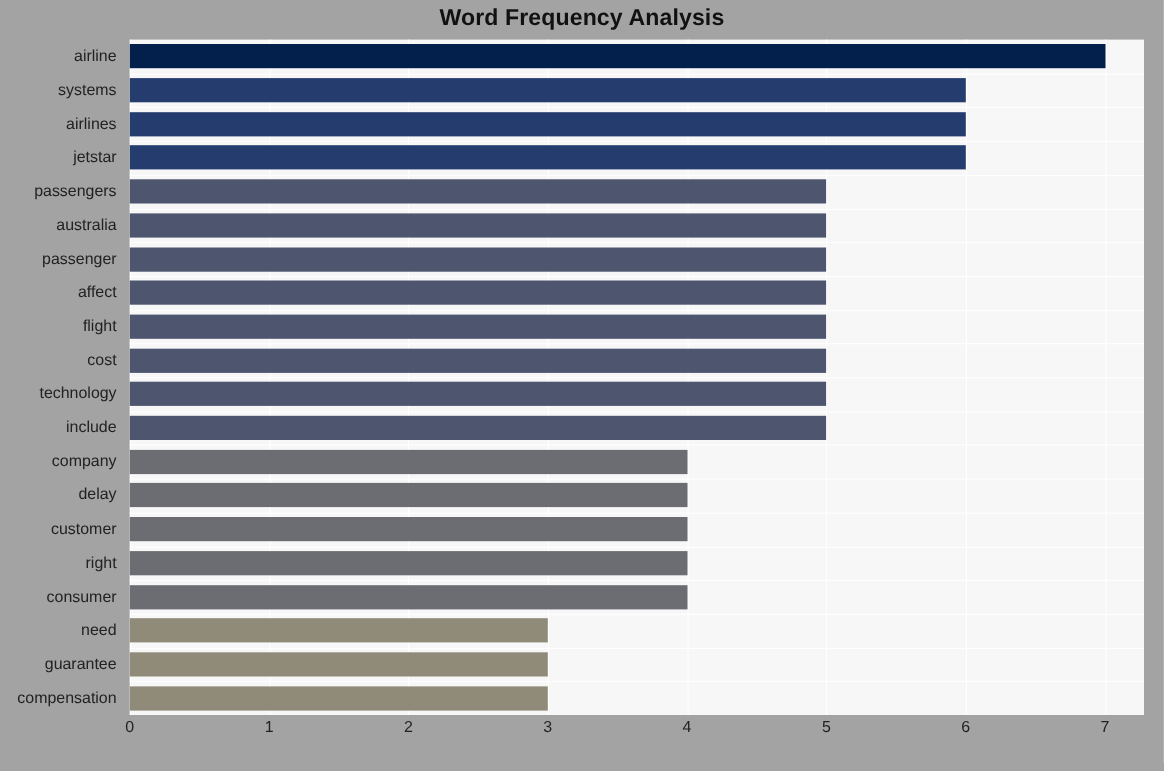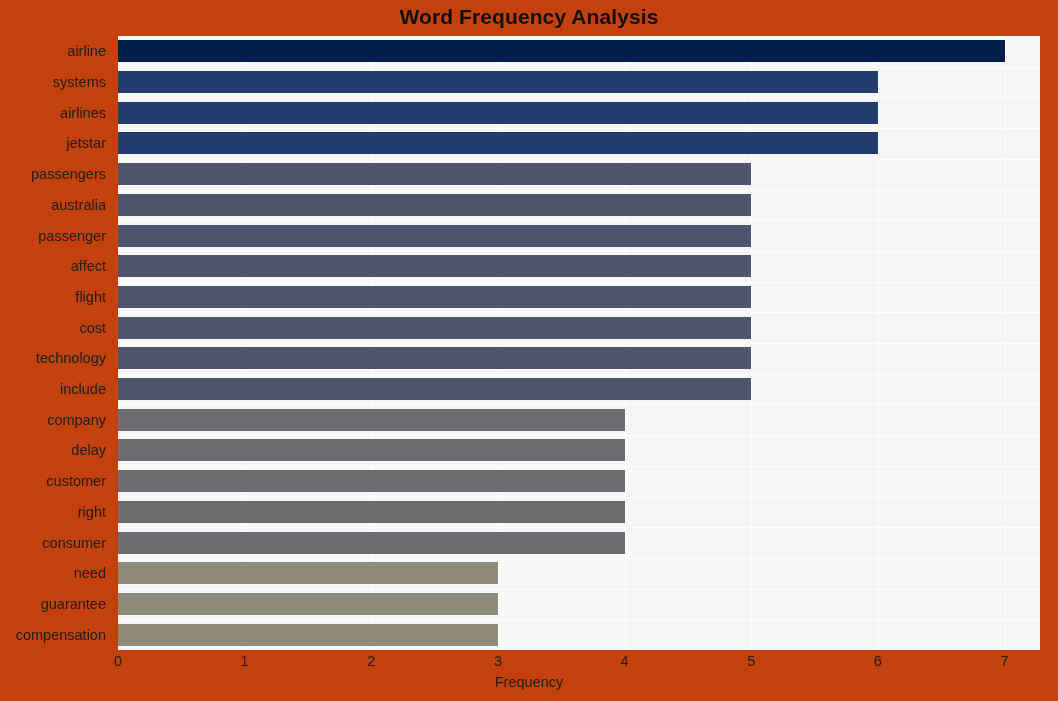--- a/index.html
+++ b/index.html
@@ -13,21 +13,21 @@
     font-family: "Liberation Sans", sans-serif;
     overflow: hidden;
     position: relative;
   }
 
   #chart-root {
     position: absolute;
     left: 0; top: 0;
     width: 1058px;
     height: 701px;
-    background: #c2410c;
+    background: #a3a3a3;
   }
 
   
   #chart-title {
     position: absolute;
     left: 0;
     top: 5px;
     width: 1058px;
     text-align: center;
     font-size: 21px;
@@ -212,15 +212,14 @@
       <div class="x-tick-label" style="left: 0px;">0</div>
       <div class="x-tick-label" style="left: 126.648px;">1</div>
       <div class="x-tick-label" style="left: 253.297px;">2</div>
       <div class="x-tick-label" style="left: 379.945px;">3</div>
       <div class="x-tick-label" style="left: 506.593px;">4</div>
       <div class="x-tick-label" style="left: 633.242px;">5</div>
       <div class="x-tick-label" style="left: 759.89px;">6</div>
       <div class="x-tick-label" style="left: 886.538px;">7</div>
     </div>
 
-  <div id="x-axis-title">Frequency</div>
 
 </div>
 
 </body></html>

